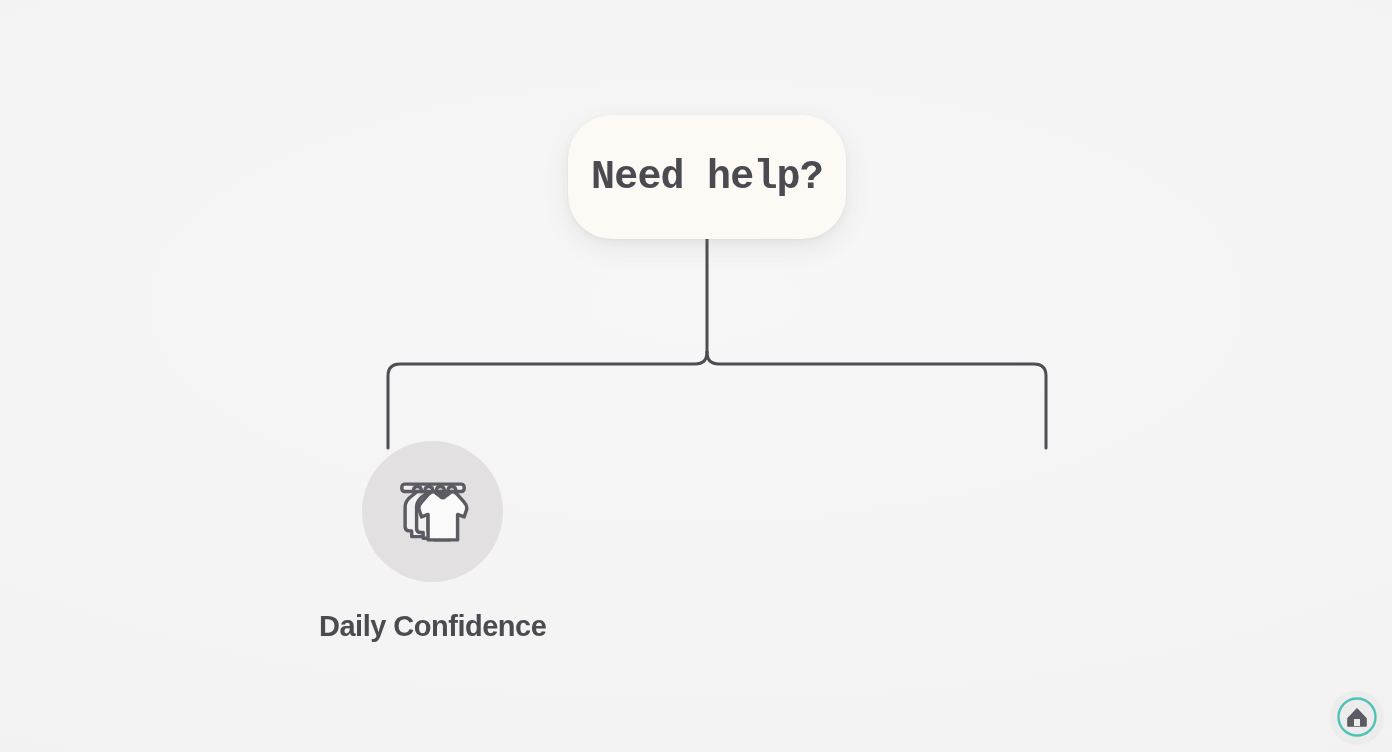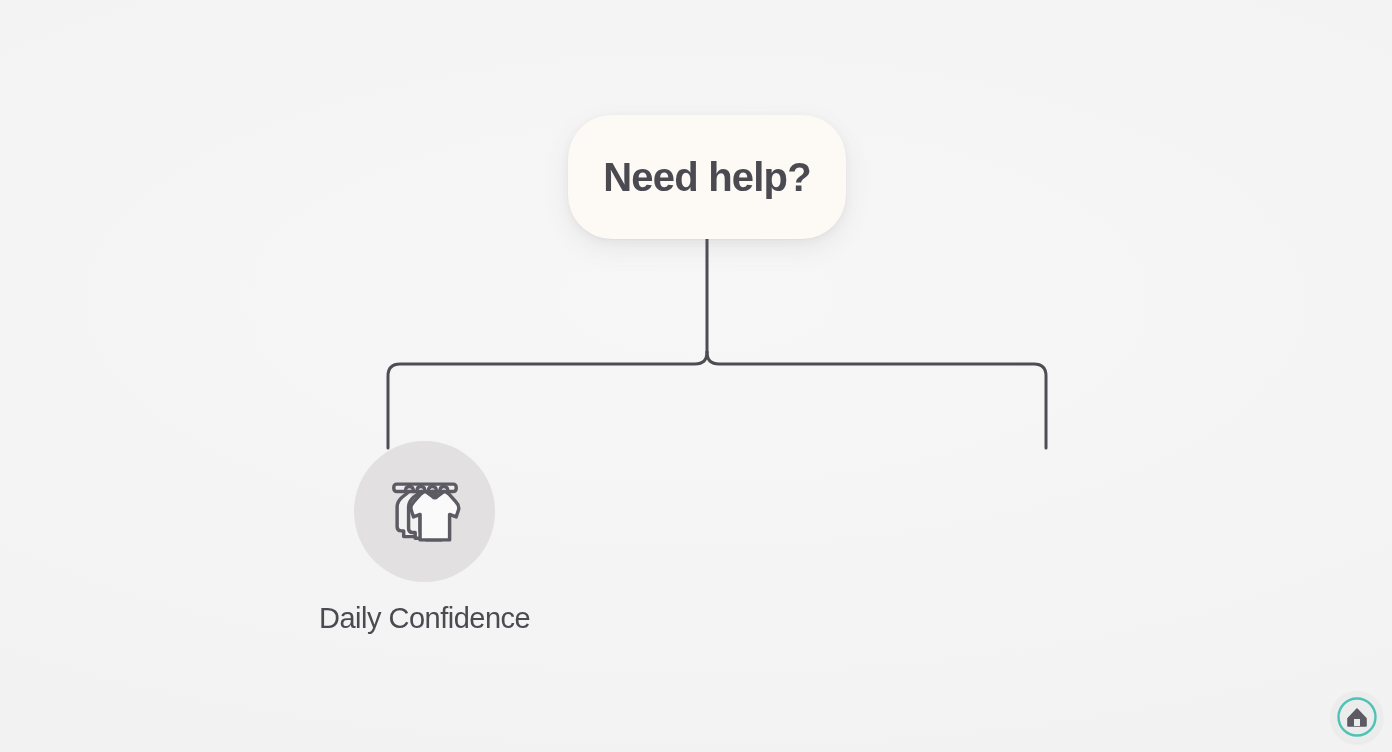--- a/index.html
+++ b/index.html
@@ -53,20 +53,21 @@
       0 2px 8px rgba(110, 100, 95, 0.06),
       0 1px 2px rgba(110, 100, 95, 0.05);
   }
 
   #root-card-title {
     font-size: 40px;
     font-weight: 700;
     letter-spacing: -0.8px;
     color: #4b4a51;
     white-space: nowrap;
+    font-family: Liberation Mono, monospace;
   }
 
   
   .branch-node {
     position: absolute;
     display: flex;
     flex-direction: column;
     align-items: center;
   }
 
@@ -79,23 +80,23 @@
     border-radius: 50%;
     display: flex;
     align-items: center;
     justify-content: center;
   }
 
   .node-icon-circle.tone-grey { background: #e2e0e0; }
   .node-icon-circle.tone-teal { background: #dbe6e6; }
 
   .node-label {
-    margin-top: 20px;
+    margin-top: 28px;
     font-size: 29px;
-    font-weight: 400;
+    font-weight: 700;
     letter-spacing: -0.5px;
     color: #4b4a51;
     white-space: nowrap;
     text-align: center;
   }
 
   
   #home-button {
     position: absolute;
     left: 1331px;

